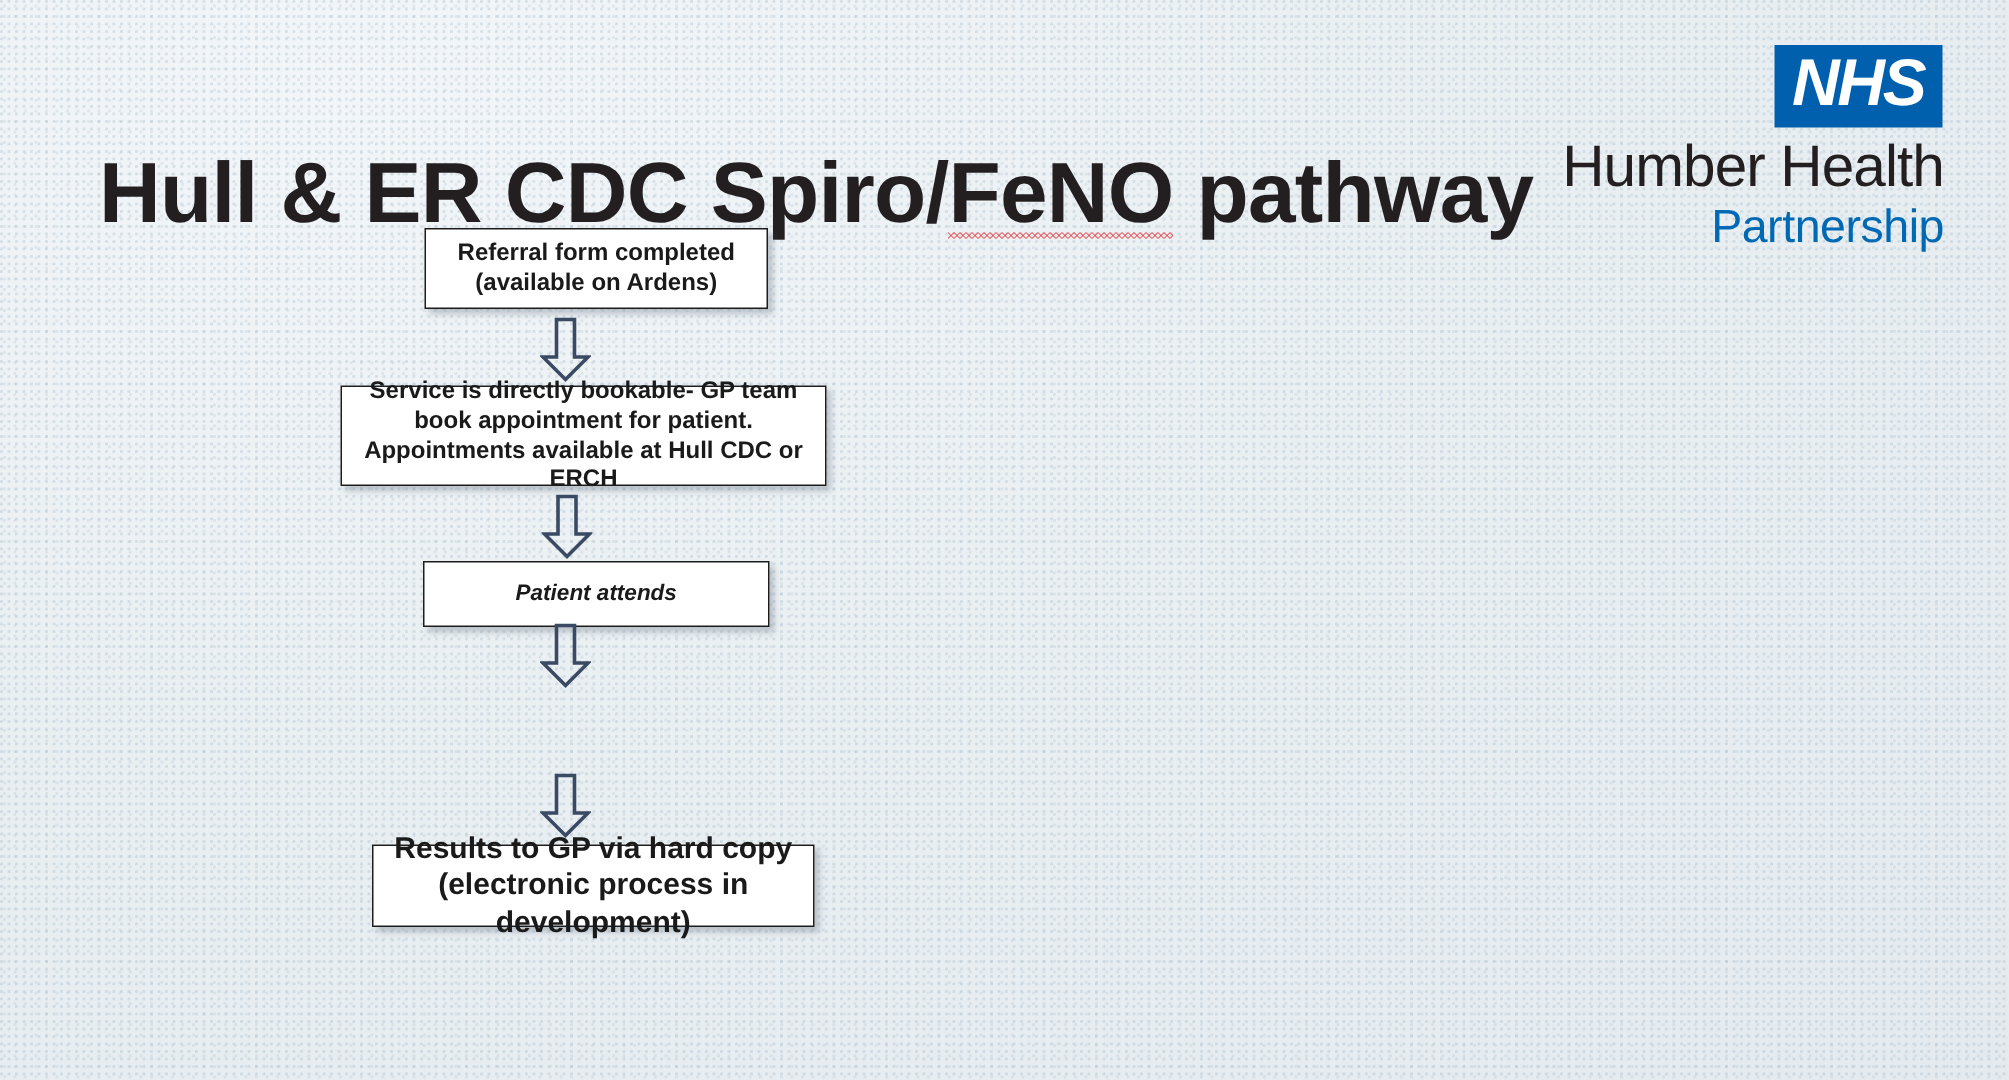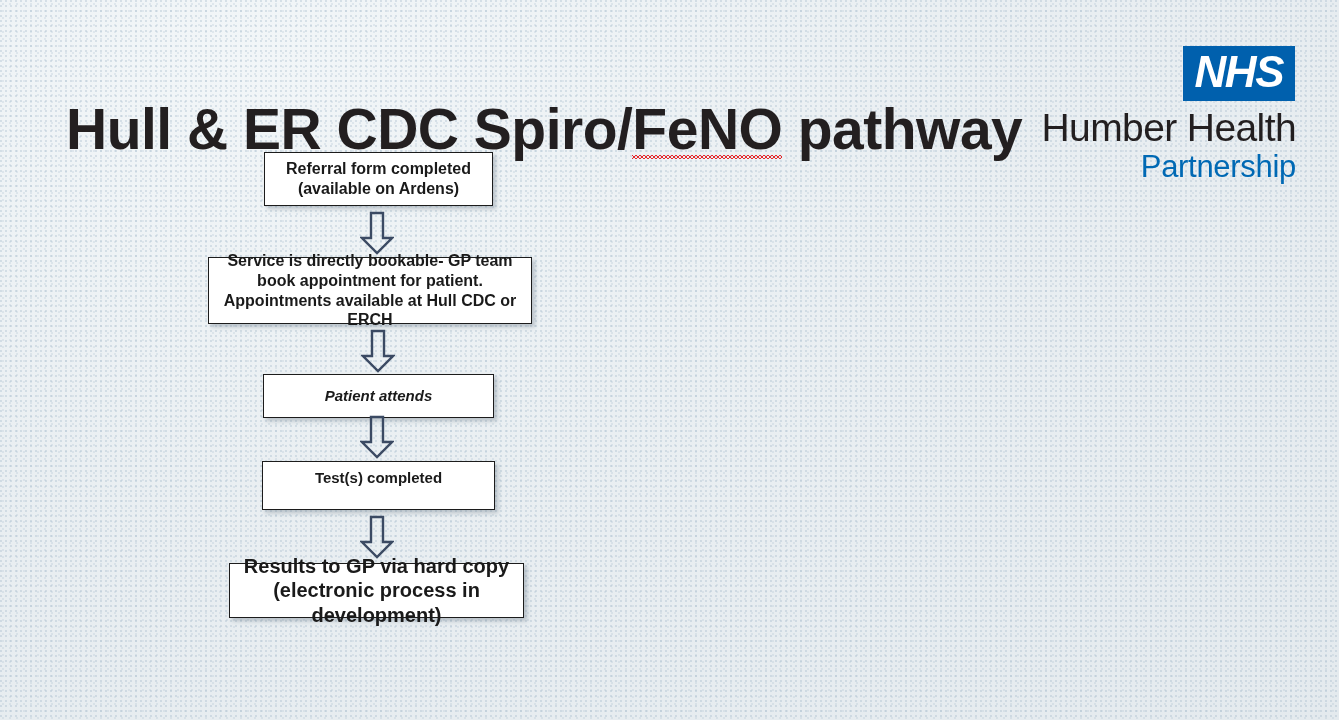--- a/index.html
+++ b/index.html
@@ -64,21 +64,21 @@
       linear-gradient(135deg, transparent 45%, #e8282b 45%, #e8282b 55%, transparent 55%),
       linear-gradient(45deg, transparent 45%, #e8282b 45%, #e8282b 55%, transparent 55%);
     background-size: 4px 4px;
     background-repeat: repeat-x;
   }
 
   
   #nhs-logo {
     position: absolute;
     left: 1006px;
-    top: 46px;
+    top: 30px;
     width: 290px;
     text-align: right;
   }
   #nhs-box {
     display: inline-block;
     background: #0060ad;
     padding: 4px 12px 6px 12px;
     margin-right: 1px;
   }
   #nhs-box-text {
@@ -117,20 +117,21 @@
     border: 1.6px solid #1c1c1c;
     box-shadow: 3px 3px 4px rgba(90,105,120,0.34);
     display: flex;
     align-items: center;
     justify-content: flex-end;
     text-align: center;
     color: #1a1a1a;
     font-weight: bold;
     line-height: 1.22;
     padding: 2px 6px;
+    margin-left: 19px;
   }
   .flow-box .txt { display: block; width: 100%; white-space: pre-line; }
 
   #box-1 { left: 264px; top: 152px; width: 229px; height: 54px; font-size: 16px; }
   #box-2 { left: 208px; top: 257px; width: 324px; height: 67px; font-size: 16px; }
   #box-3 { left: 263px; top: 374px; width: 231px; height: 44px; font-size: 15px; font-style: italic; }
   #box-4 { left: 262px; top: 461px; width: 233px; height: 49px;
            font-size: 15px; align-items: flex-start; padding-top: 7px; }
   #box-5 { left: 229px; top: 563px; width: 295px; height: 55px; font-size: 20px; }
 
@@ -176,23 +177,20 @@
   </div>
 
   <div class="flow-box" id="box-2">
     <span class="txt">Service is directly bookable- GP team book appointment for patient.  Appointments available at Hull CDC or ERCH</span>
   </div>
 
   <div class="flow-box" id="box-3">
     <span class="txt">Patient attends</span>
   </div>
 
-  <div class="flow-box" id="box-4">
-    <span class="txt">Test(s) completed</span>
-  </div>
 
   <div class="flow-box" id="box-5">
     <span class="txt">Results to GP via hard copy
 (electronic process in development)</span>
   </div>
 
   <div class="flow-arrow" id="arrow-1">
     <svg viewBox="0 0 34 44" preserveAspectRatio="none">
       <polygon points="11,2 23,2 23,27 32,27 17,42 2,27 11,27"></polygon>
     </svg>

